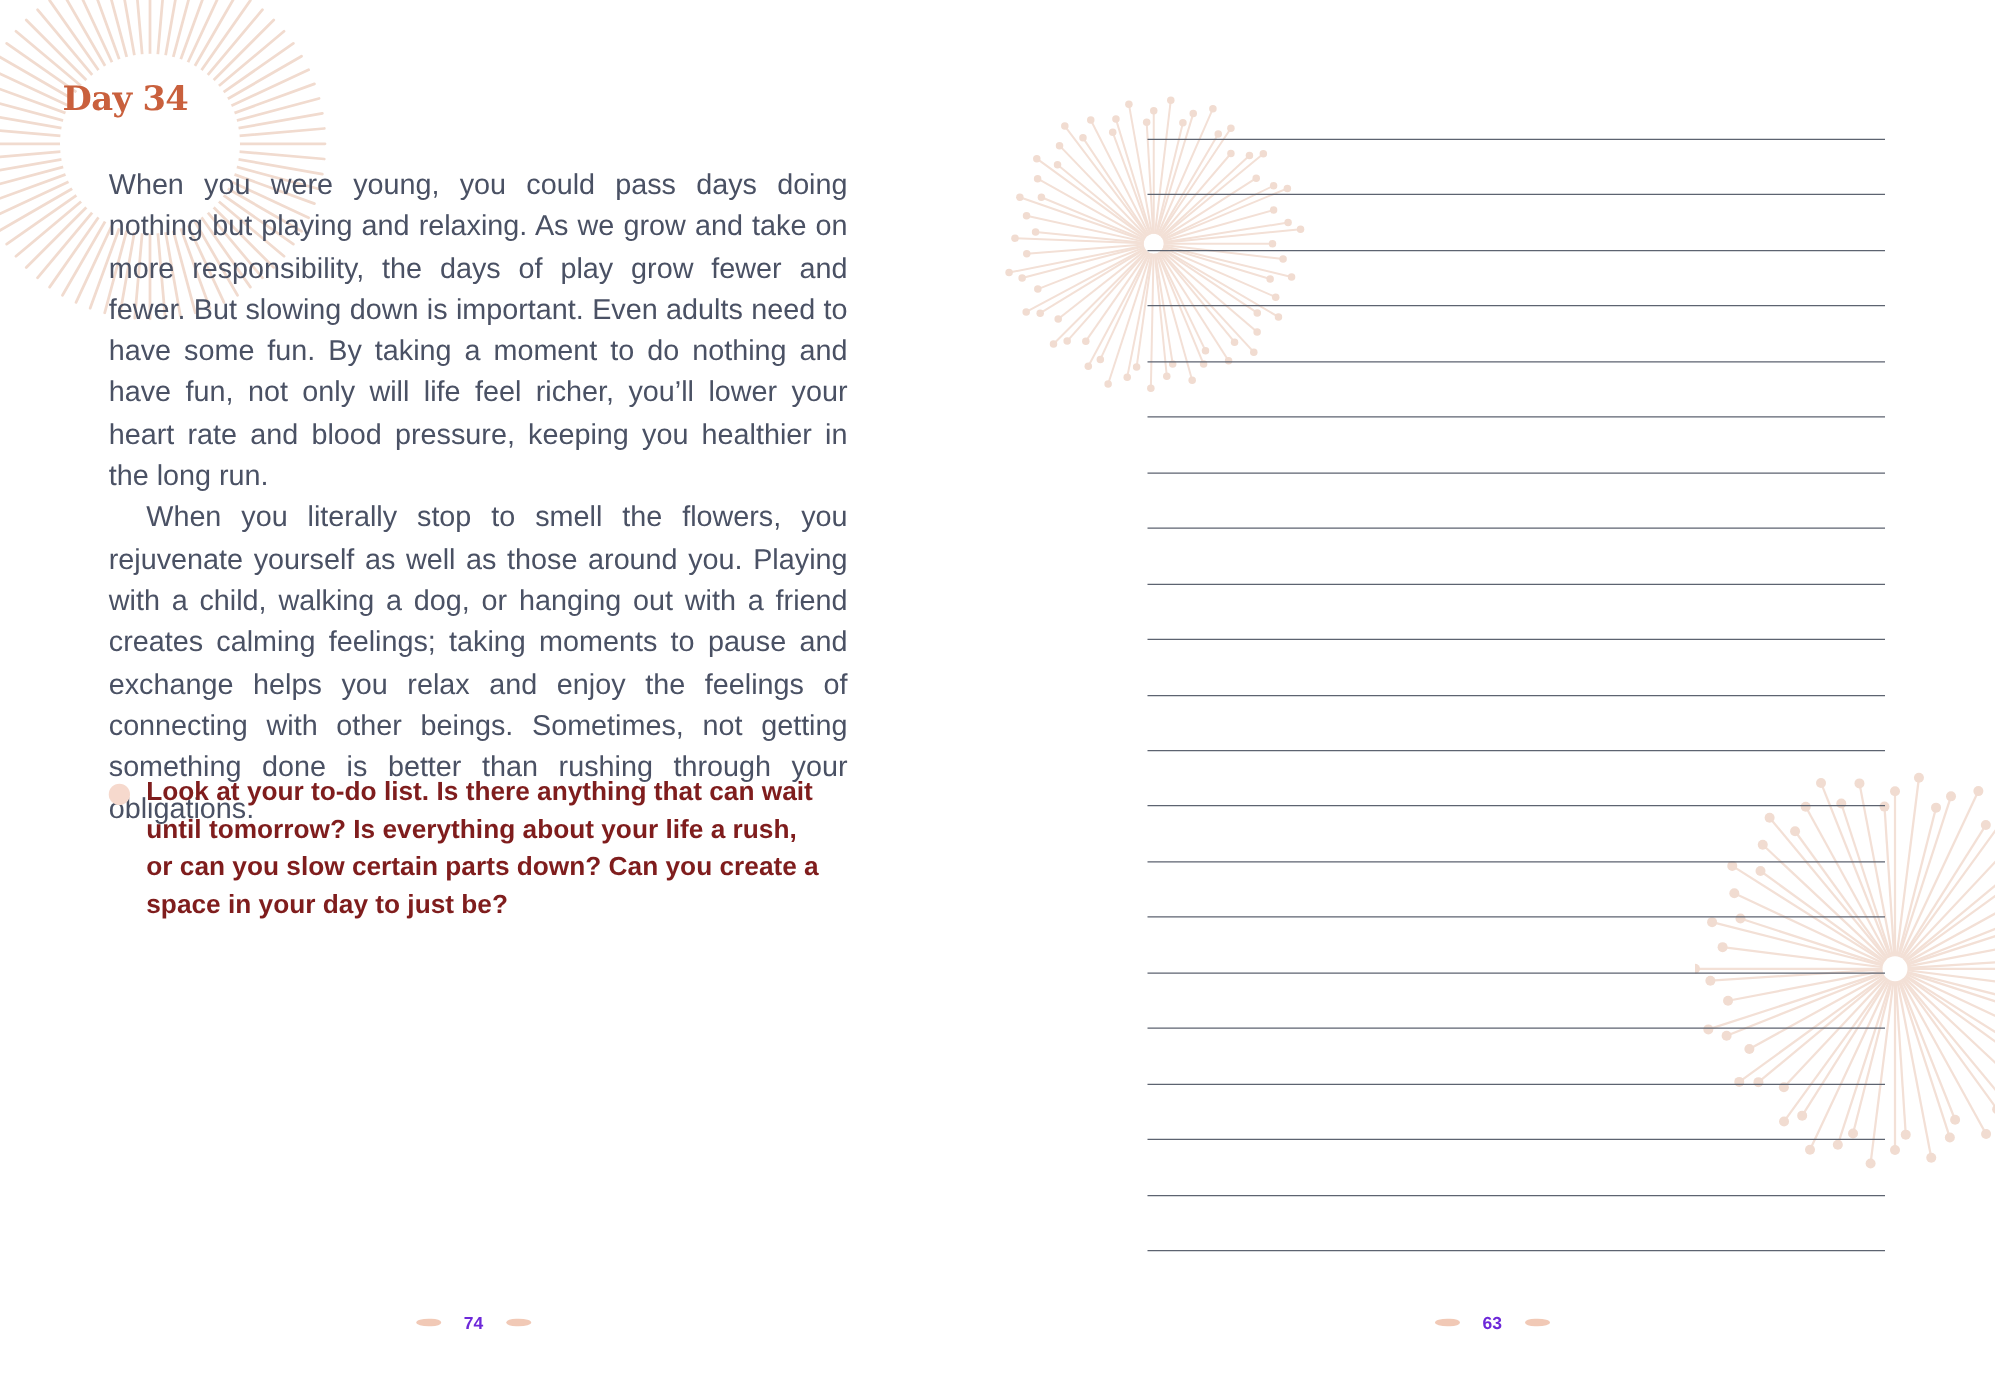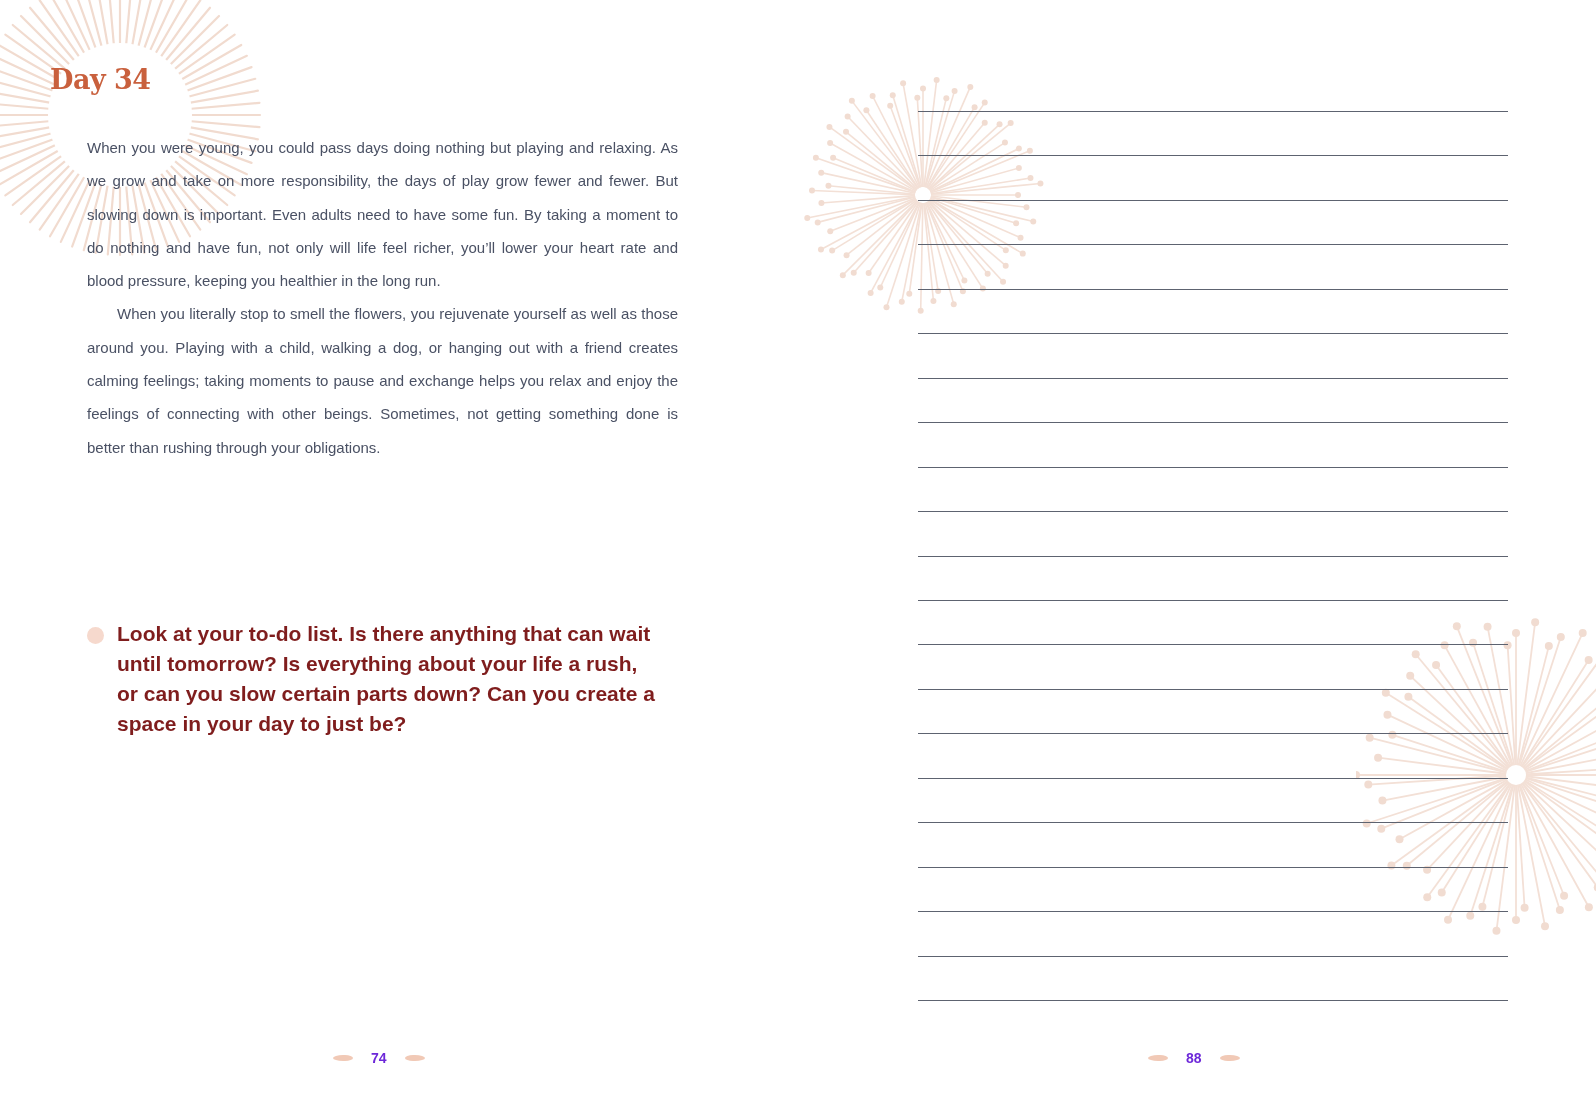--- a/index.html
+++ b/index.html
@@ -16,21 +16,21 @@
     .burst { position: absolute; pointer-events: none; }
 
     .day-title {
       position: absolute; left: 50px; top: 64px;
       font-family: "DejaVu Serif", "Liberation Serif", serif;
       font-weight: bold; font-size: 27px; color: #c9603d; letter-spacing: -0.5px;
     }
 
     .body-text {
       position: absolute; left: 87px; top: 131px; width: 591px;
-      font-size: 15px; line-height: 33.3px; color: #4a5164;
+      font-size: 23px; line-height: 33.3px; color: #4a5164;
       text-align: justify; hyphens: manual;
     }
     .body-text p { margin: 0; }
     .body-text p.indent { text-indent: 30px; }
 
     .prompts { position: absolute; left: 87px; top: 619px; width: 600px; }
     .prompt {
       position: relative; padding-left: 30px; margin-bottom: 19px;
       font-size: 21px; line-height: 30px; font-weight: bold; color: #7f1d1d;
     }
@@ -439,16 +439,16 @@
       <div class="rule" style="top: 777.75px;"></div>
       <div class="rule" style="top: 822.2px;"></div>
       <div class="rule" style="top: 866.65px;"></div>
       <div class="rule" style="top: 911.1px;"></div>
       <div class="rule" style="top: 955.55px;"></div>
       <div class="rule" style="top: 1000px;"></div>
     </div>
 
   <div class="folio" style="left:350px;">
     <span class="leaf l"></span>
-    <span>88</span>
+    <span>63</span>
     <span class="leaf r"></span>
   </div>
 </div>
 
 </body></html>

